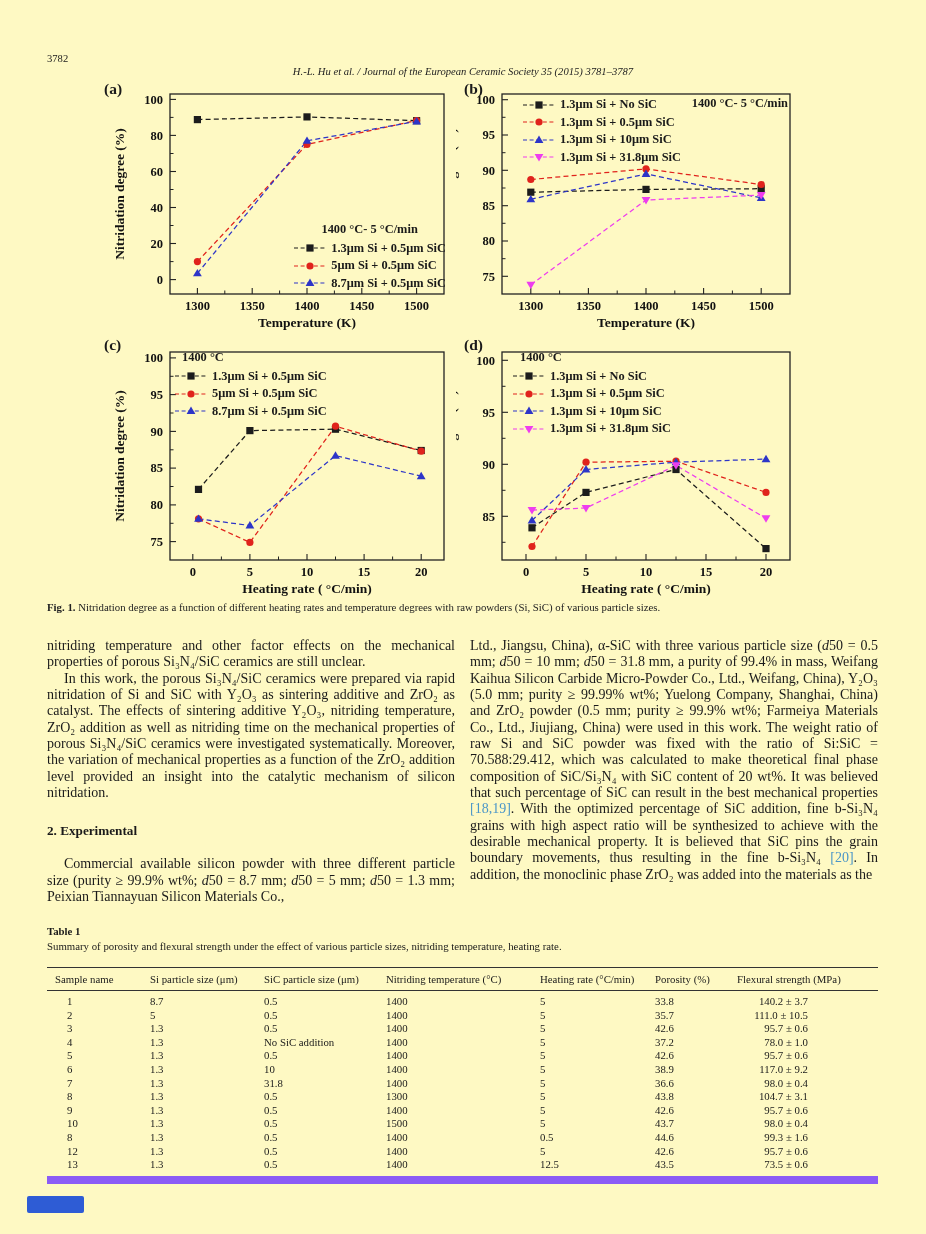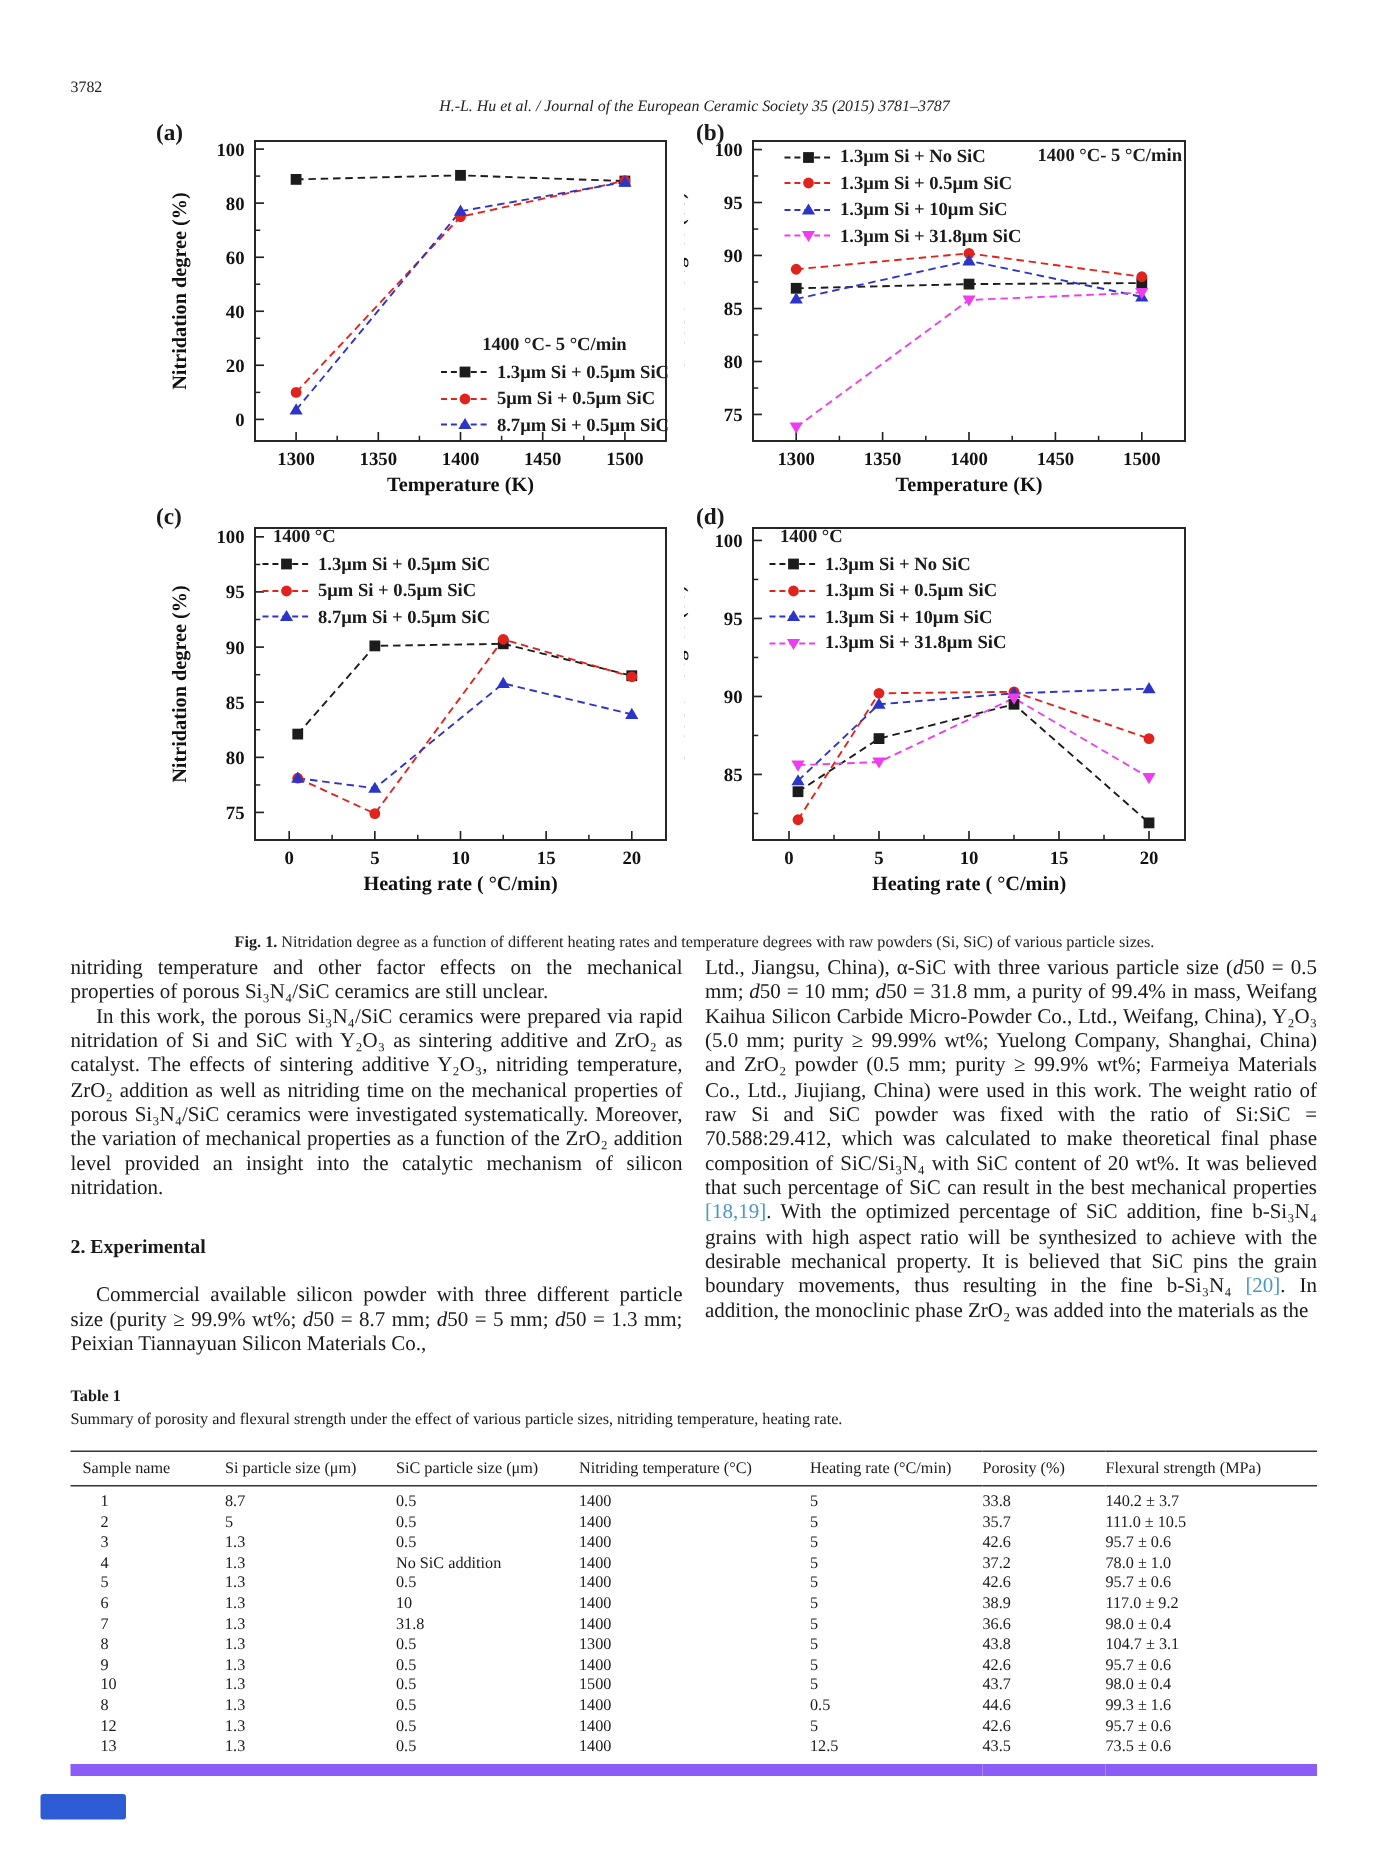--- a/index.html
+++ b/index.html
@@ -1,16 +1,16 @@
 <!DOCTYPE html>
 <html><head>
 <meta charset="utf-8">
 <style>
   html,body{margin:0;padding:0;background:#e9e9e9;}
-  .page{position:relative;width:926px;height:1234px;margin:0 auto;background:#ffffff;
+  .page{position:relative;width:926px;height:1234px;margin:0 auto;background:#fef9c3;
         font-family:"Liberation Serif","DejaVu Serif",serif;color:#1a1a1a;overflow:hidden;}
 
   
   .page-num{position:absolute;top:53px;left:47px;font-size:10.6px;}
   .running-head{position:absolute;top:66px;left:0;width:100%;text-align:center;font-style:italic;font-size:10.6px;color:#222;}
 
   
   .figure{position:absolute;left:96px;top:84px;width:734px;height:518px;}
   .sub{position:absolute;}
   #plot-a{left:0;top:0;width:358px;height:250px;}
@@ -21,21 +21,21 @@
   .legend{position:absolute;font-weight:bold;font-size:12.4px;}
   .legend .lt{height:17.5px;}
   .legend .li{display:flex;align-items:center;gap:4px;height:17.5px;white-space:nowrap;}
   .lg-a{right:8px;bottom:42px;} .lg-a .lt{text-align:center;}
   .lg-b{left:66px;top:12px;}
   .lg-title-b{position:absolute;right:12px;top:12px;font-weight:bold;font-size:12.4px;}
   .lg-c{left:78px;top:10px;} .lg-c .lt{padding-left:8px;}
   .lg-d{left:56px;top:10px;} .lg-d .lt{padding-left:8px;}
 
   
-  .caption{position:absolute;top:601px;left:47px;width:832px;text-align:center;font-size:10.8px;color:#222;margin-top:21px;}
+  .caption{position:absolute;top:601px;left:47px;width:832px;font-size:10.8px;color:#222;}
 
   
   .col{position:absolute;top:638px;width:408px;}
   #col-left{left:47px;} #col-right{left:470px;}
   .col p{margin:0;text-align:justify;font-size:14px;line-height:16.35px;}
   .col p.indent{text-indent:17px;}
   .h2{font-weight:bold;font-size:13.2px;margin:22px 0 17px 0;}
   .it{font-style:italic;}
   .ref-link{cursor:pointer;}
 
@@ -44,21 +44,21 @@
   .tb-label{font-weight:bold;margin-bottom:3px;}
   .tb-caption{margin-bottom:15px;}
   table{width:100%;border-collapse:collapse;table-layout:fixed;
         border-top:1.4px solid #333;border-bottom:8px solid #8b5cf6;}
   thead th{text-align:left;font-weight:normal;font-size:10.8px;padding:5px 0;border-bottom:1px solid #333;}
   tbody{line-height:13.6px;}
   tbody td{font-size:10.8px;padding:0;}
   tbody tr:first-child td{padding-top:4px;}
   tbody tr:last-child td{padding-bottom:4px;}
   th.c0{padding-left:8px;} td.c0{padding-left:20px;}
-  td.c6{padding-right:70px;}
+  td.c6{text-align:right;padding-right:70px;}
 
   
   .pdf-box{position:absolute;left:27px;top:1196px;width:57px;height:17px;border-radius:2px;}
 </style>
 </head>
 <body>
 
 <div class="page">
 
   <span class="page-num">3782</span>

